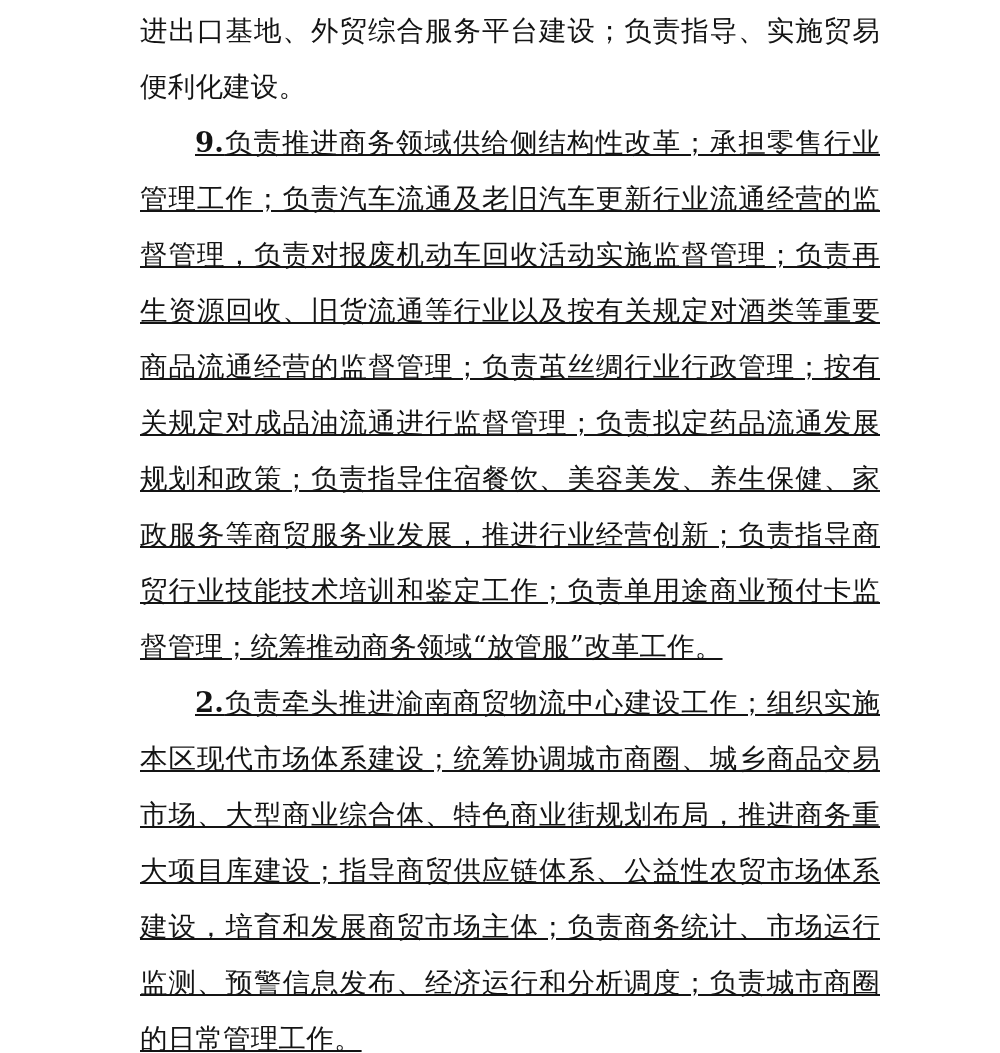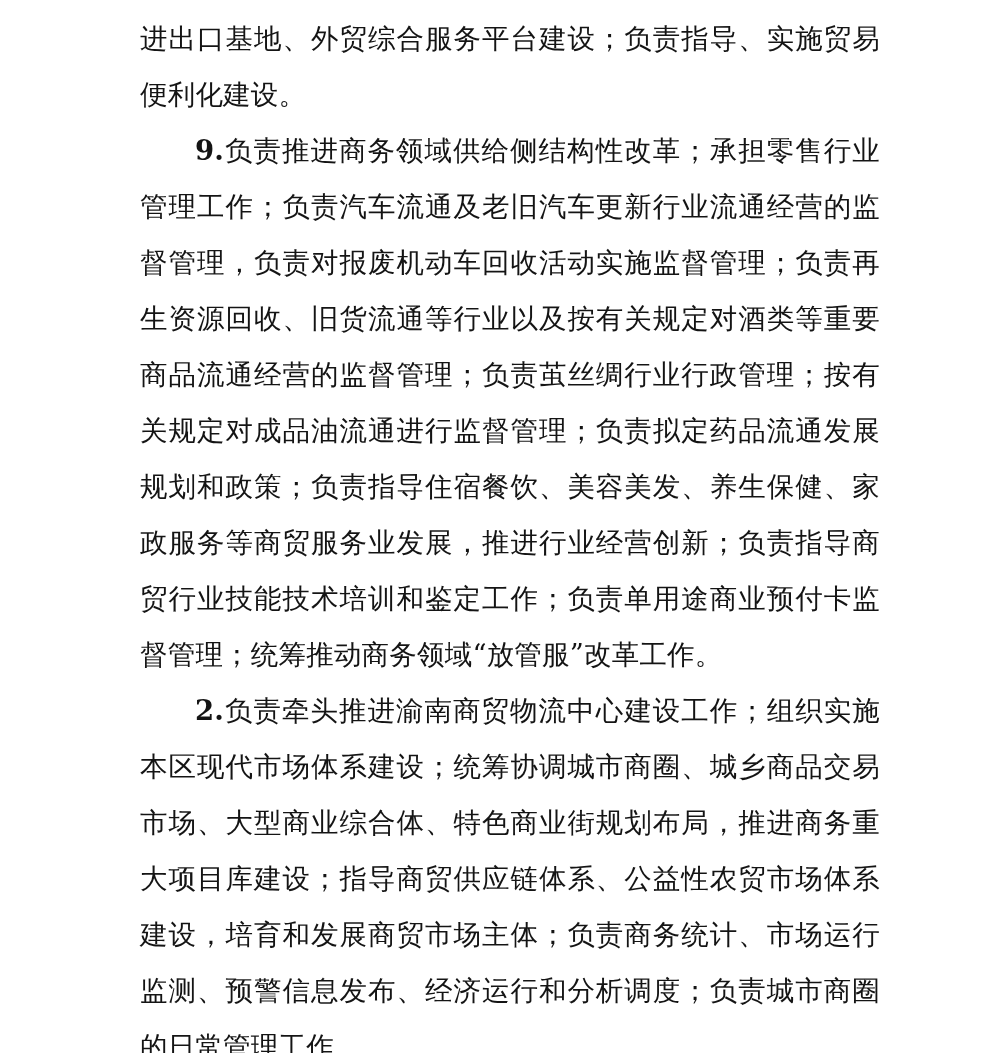--- a/index.html
+++ b/index.html
@@ -11,38 +11,39 @@
     height: 1053px;
     background: #ffffff;
     font-family: "DejaVu Serif", "Liberation Serif", serif;
     color: #1a1a1a;
     overflow: hidden;
   }
   .page {
     width: 1000px;
     height: 1053px;
     box-sizing: border-box;
-    padding: 8px 120px 0 140px;
+    padding: 0 120px 0 140px;
     position: relative;
   }
   .doc-body {
     padding-top: 2px;
   }
   p.para {
     margin: 0;
     font-size: 27.5px;
     line-height: 56px;
     text-align: justify;
     text-justify: inter-ideograph;
     letter-spacing: 0.2px;
     font-weight: 500;
     color: #141414;
   }
   p.para.indent {
     text-indent: 55px;
+    text-decoration: underline;
   }
   p.para.cont {
     text-indent: 0;
   }
   .num {
     font-family: "DejaVu Serif", "Liberation Serif", serif;
     font-weight: 600;
   }
 </style>
 </head>

